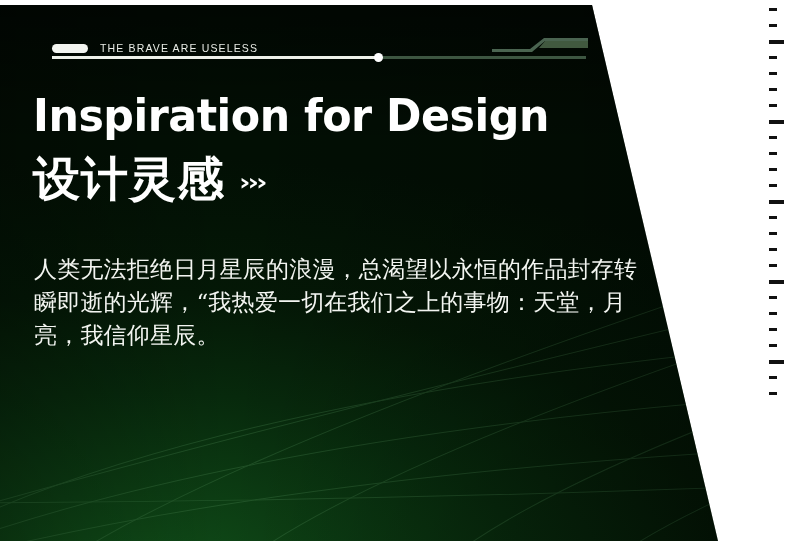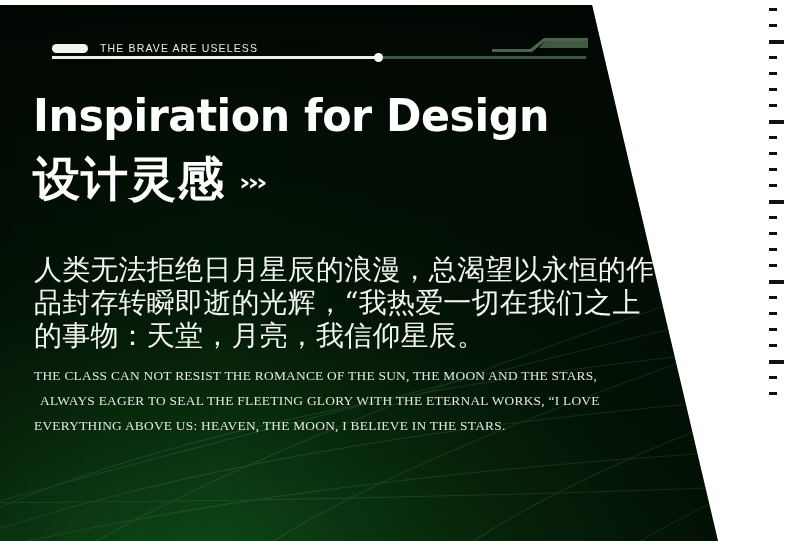--- a/index.html
+++ b/index.html
@@ -170,21 +170,21 @@
   }
 
   
   .body-cn {
     position: absolute;
     left: 34px;
     top: 248px;
     width: 625px;
     color: #f3f5f1;
     font-family: "DejaVu Serif", serif;
-    font-size: 28px;
+    font-size: 23px;
     line-height: 33px;
     letter-spacing: 0.2px;
   }
   .body-en {
     position: absolute;
     left: 34px;
     top: 358px;
     width: 600px;
     color: #e4e8e0;
     font-family: "Liberation Serif", serif;
@@ -256,25 +256,20 @@
 
     <div class="title-en">Inspiration for Design</div>
 
     <div class="title-cn-row">
       <span class="title-cn">设计灵感</span>
       <span class="chevrons">›››</span>
     </div>
 
     <div class="body-cn">人类无法拒绝日月星辰的浪漫，总渴望以永恒的作品封存转瞬即逝的光辉，“我热爱一切在我们之上的事物：天堂，月亮，我信仰星辰。</div>
 
-    <div class="body-en">
-      <div>THE CLASS CAN NOT RESIST THE ROMANCE OF THE SUN, THE MOON AND THE STARS,</div>
-      <div class="indent">ALWAYS EAGER TO SEAL THE FLEETING GLORY WITH THE ETERNAL WORKS,  “I LOVE</div>
-      <div>EVERYTHING ABOVE US: HEAVEN, THE MOON, I BELIEVE IN THE STARS.</div>
-    </div>
   </div>
 
   <div class="ruler">
       <span class="tick minor" style="top: 0px;"></span>
       <span class="tick minor" style="top: 16px;"></span>
       <span class="tick major" style="top: 32px;"></span>
       <span class="tick minor" style="top: 48px;"></span>
       <span class="tick minor" style="top: 64px;"></span>
       <span class="tick minor" style="top: 80px;"></span>
       <span class="tick minor" style="top: 96px;"></span>

